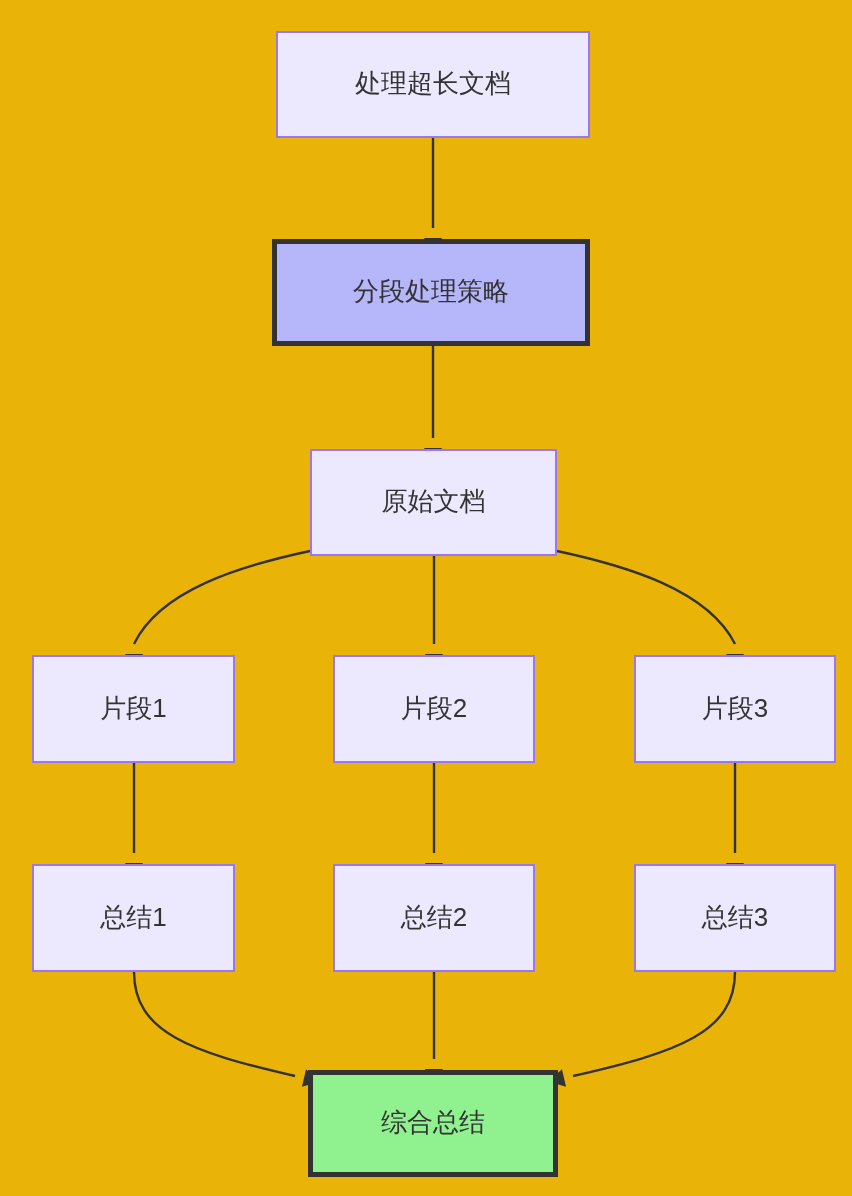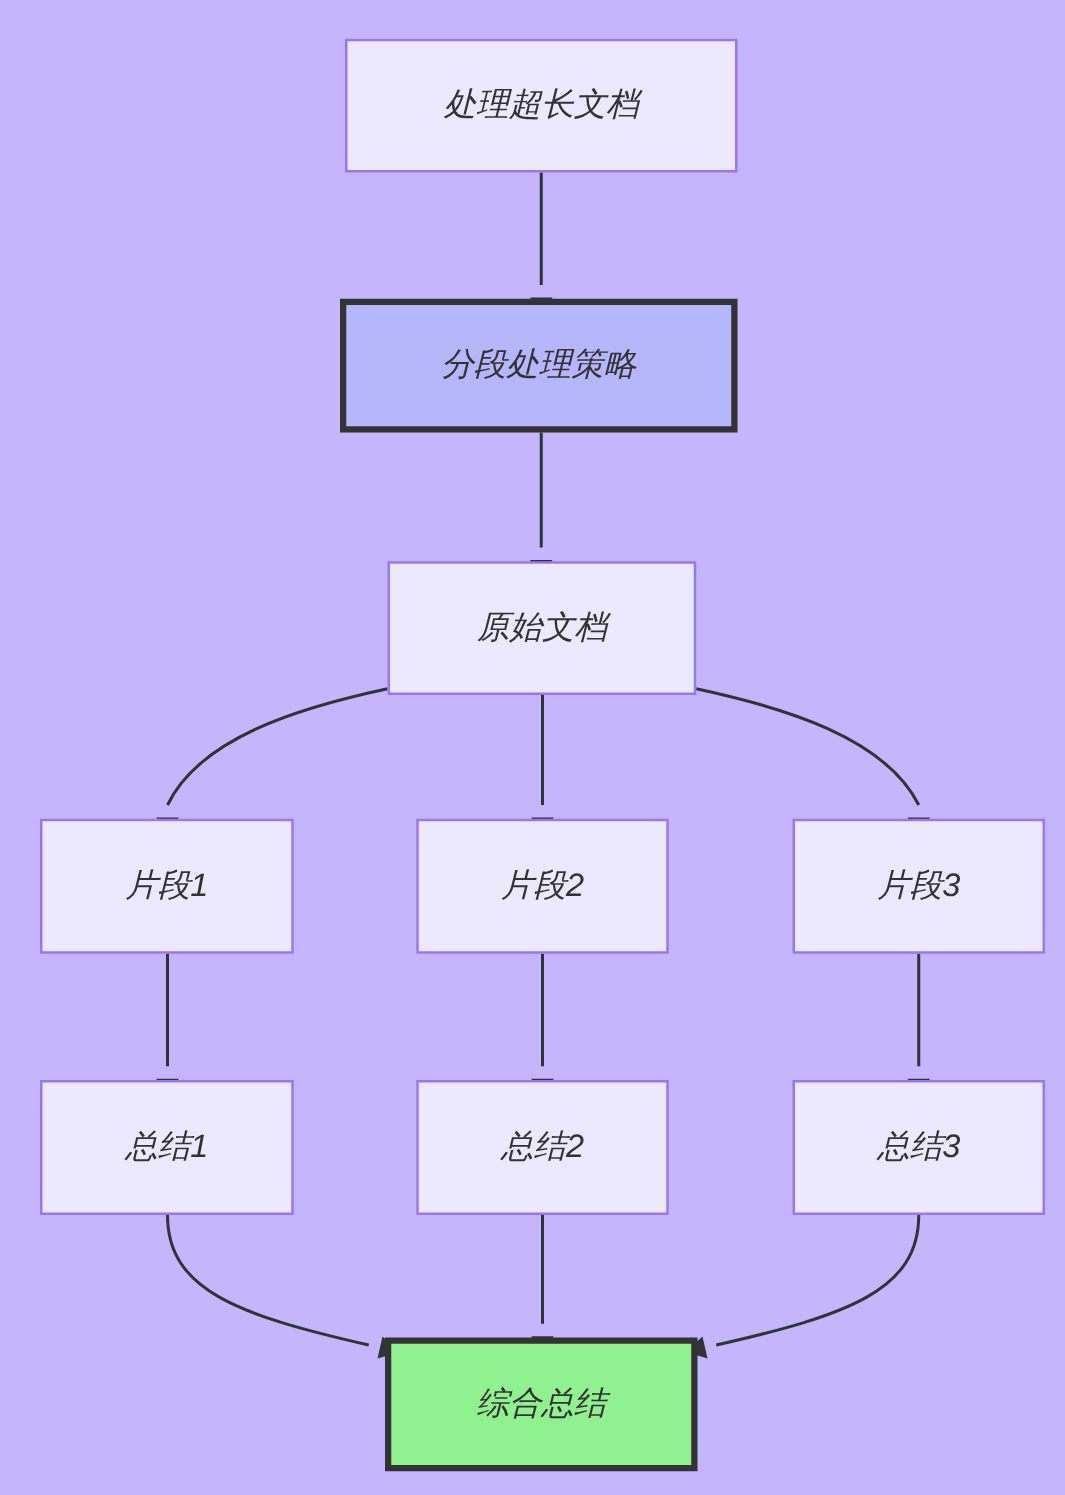--- a/index.html
+++ b/index.html
@@ -43,21 +43,21 @@
     stroke-linecap: butt;
   }
   .arrow-head {
     fill: #333333;
     stroke: none;
   }
 </style>
 </head>
 <body>
 
-<div id="diagram-root" style="background: #c4b5fd; font-style: italic;">
+<div id="diagram-root" style="background: #eab308;">
   <svg class="flowchart" viewBox="0 0 852 1196" xmlns="http://www.w3.org/2000/svg">
     <g id="edges-layer">
         <path class="edge-path" d="M 433,138 L 433,228" stroke="#333333"></path>
         <path class="edge-path" d="M 433,346 L 433,438" stroke="#333333"></path>
         <path class="edge-path" d="M 310,551 C 240,566 160,590 134,644" stroke="#333333"></path>
         <path class="edge-path" d="M 434,556 L 434,644" stroke="#333333"></path>
         <path class="edge-path" d="M 557,551 C 627,566 708,590 735,644" stroke="#333333"></path>
         <path class="edge-path" d="M 134,763 L 134,853" stroke="#333333"></path>
         <path class="edge-path" d="M 434,763 L 434,853" stroke="#333333"></path>
         <path class="edge-path" d="M 735,763 L 735,853" stroke="#333333"></path>

